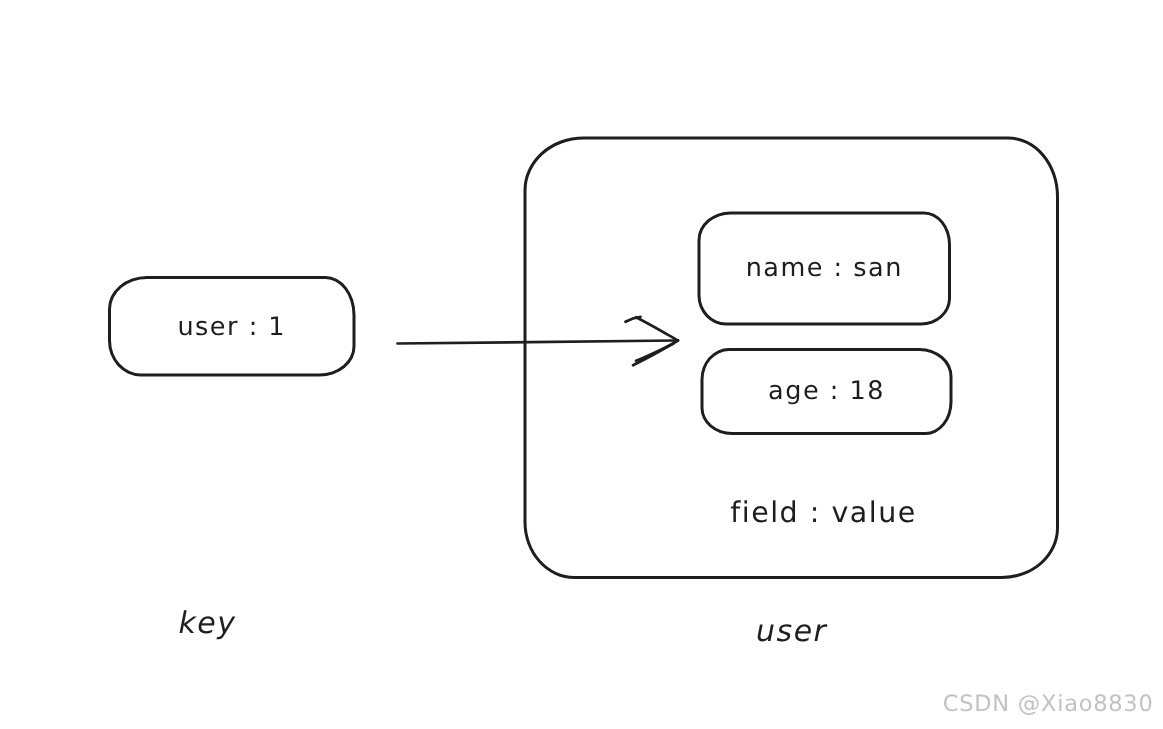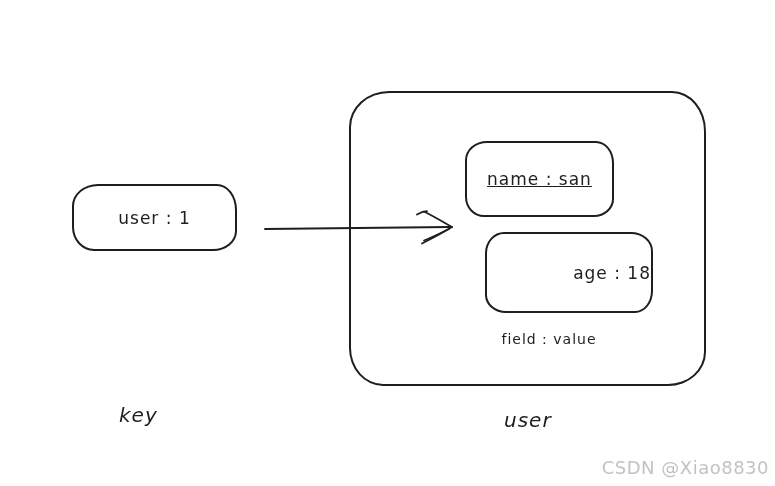--- a/index.html
+++ b/index.html
@@ -32,39 +32,37 @@
     border-radius:40px 34px 38px 34px / 36px 40px 34px 38px;
     display:block;
   }
   .field-box{
     border:2px solid var(--stroke);
     box-sizing:border-box;
     position:absolute;
     display:flex;align-items:center;justify-content:center;
   }
   .field-box.name{
-    left:465px;top:141px;width:149px;height:76px;
+    left:465px;top:141px;width:169px;height:76px;
     border-radius:22px 18px 20px 19px / 19px 22px 18px 20px;
-    text-decoration:underline;
   }
   .field-box.age{
-    left:485px;top:232px;width:168px;height:81px;
+    left:467px;top:232px;width:168px;height:58px;
     border-radius:19px 22px 18px 21px / 21px 19px 22px 18px;
-    justify-content:flex-end;
   }
   .box-text{
     font-size:17px;
     letter-spacing:1px;
     white-space:nowrap;
   }
   .caption{
     position:absolute;
     left:449px;top:331px;width:200px;
     text-align:center;
-    font-size:14px;
+    font-size:19px;
     letter-spacing:1px;
   }
   .floor-label{
     position:absolute;
     font-size:20px;
     letter-spacing:1px;
     font-style:italic;
   }
   .key-label{left:119px;top:403px;}
   .value-label{left:504px;top:408px;}
@@ -74,21 +72,21 @@
   }
   .arrow-svg path{
     fill:none;
     stroke:var(--stroke);
     stroke-width:1.8;
     stroke-linecap:round;
   }
   .watermark{
     position:absolute;
     right:6px;bottom:8px;
-    font-size:18px;
+    font-size:15px;
     color:var(--watermark);
     letter-spacing:0.5px;
     margin-left:40px;
   }
 </style>
 </head>
 <body>
 
 <div class="canvas">
 

